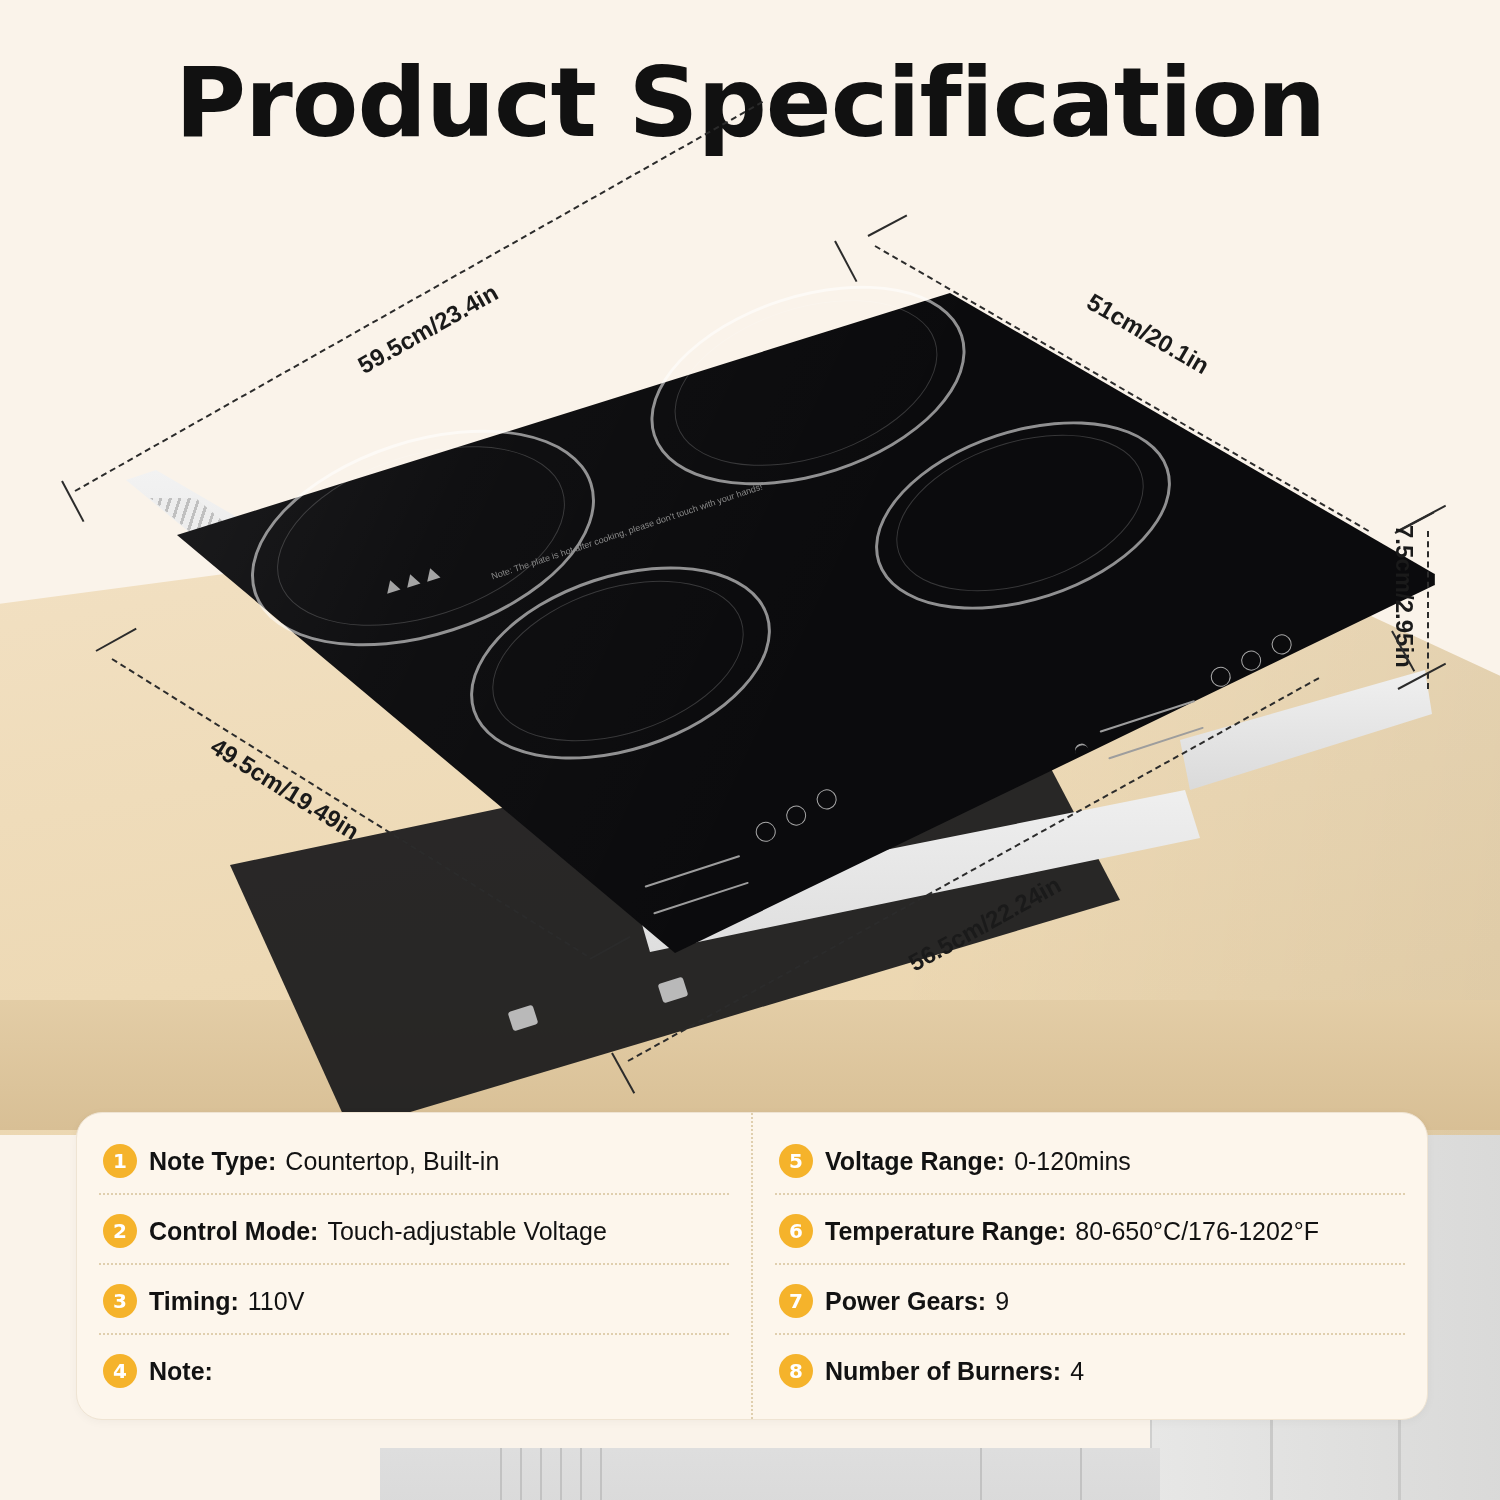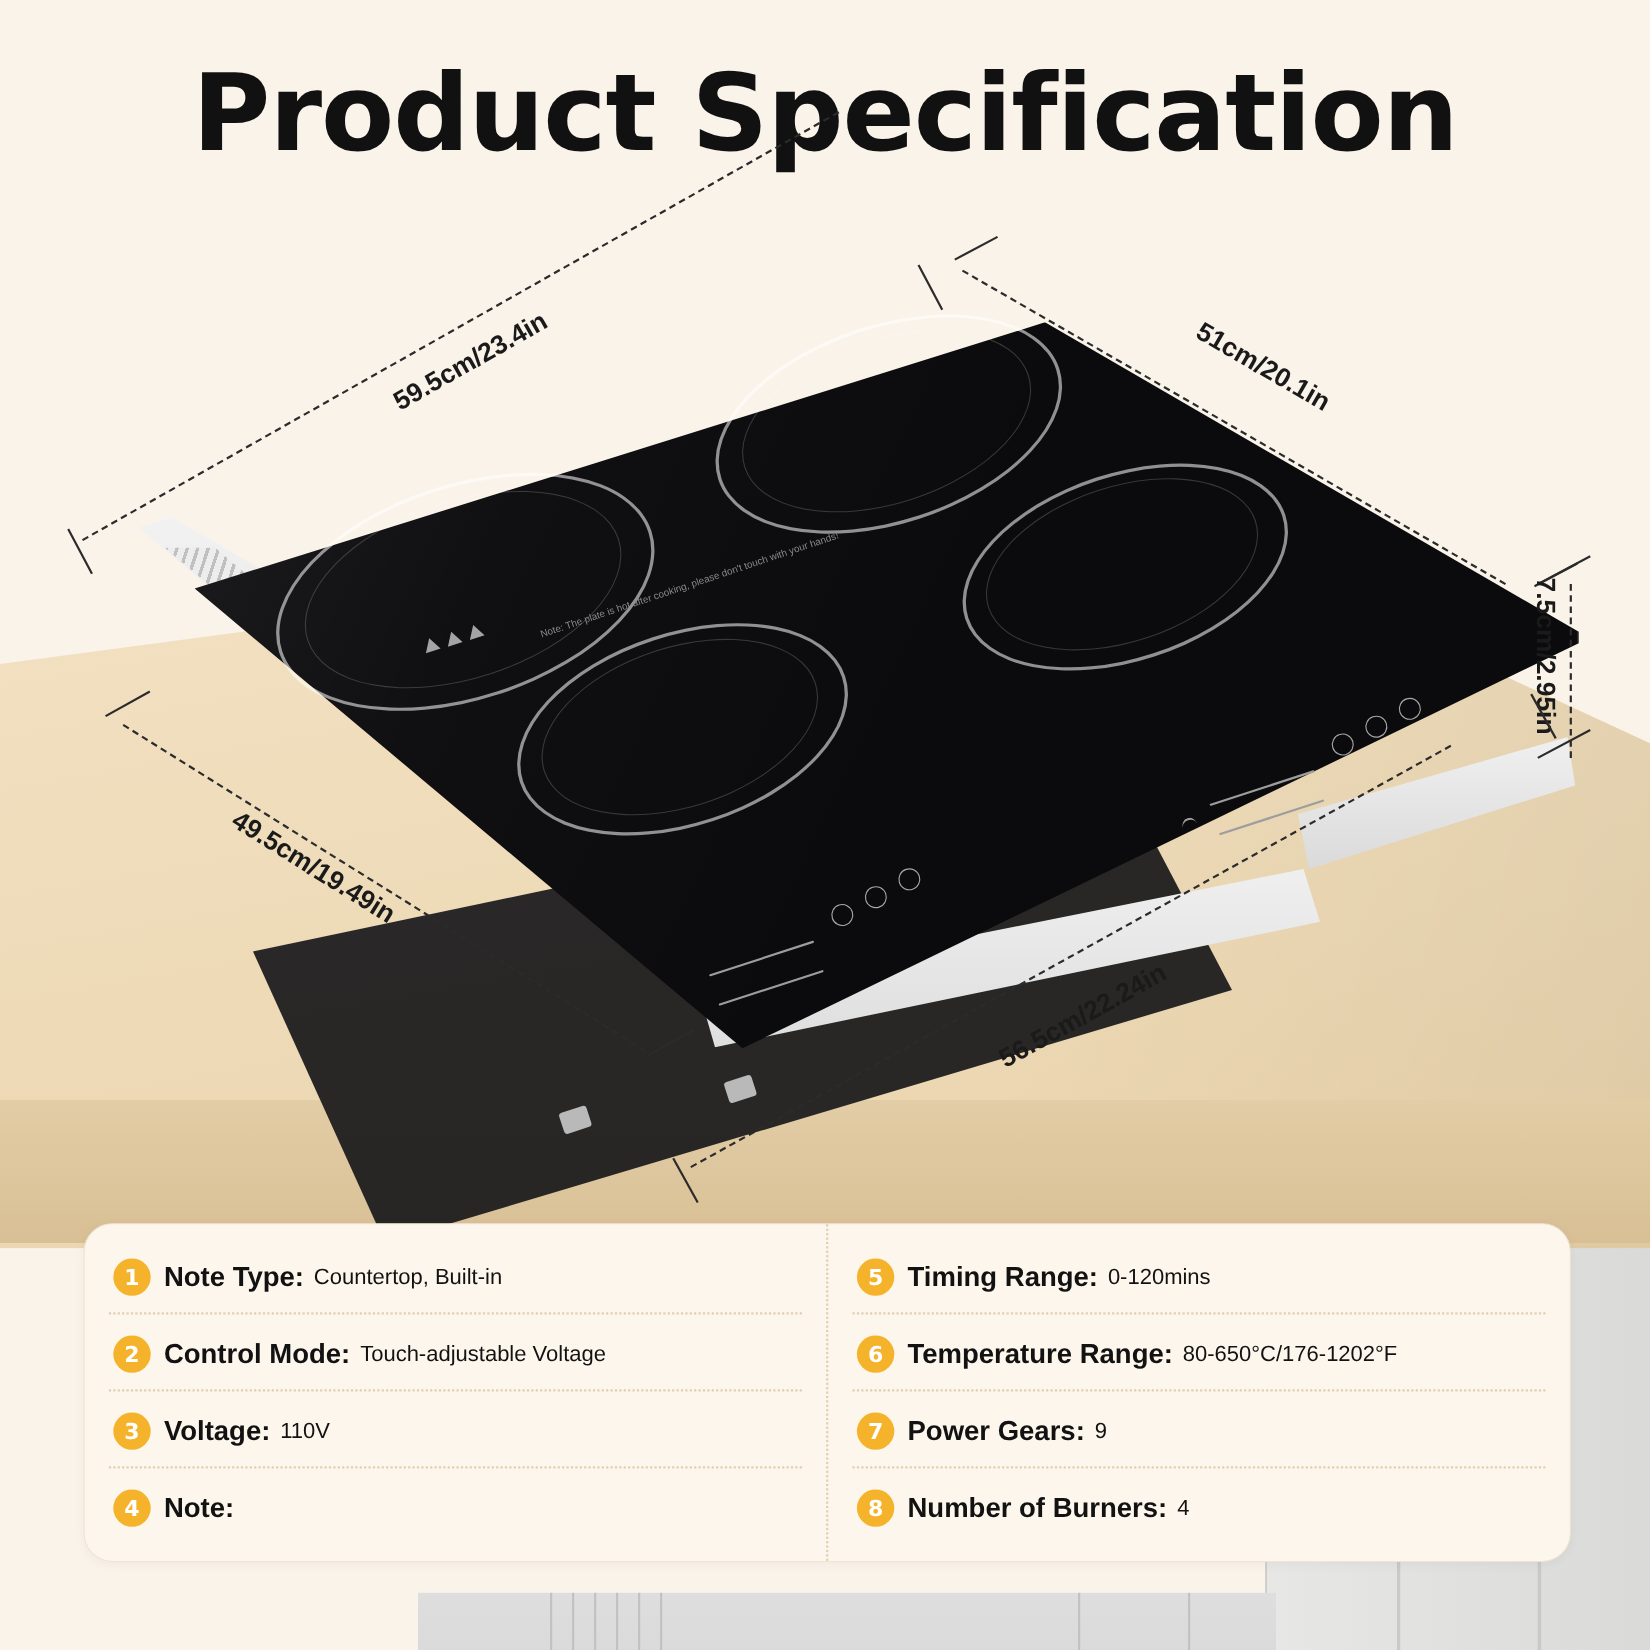--- a/index.html
+++ b/index.html
@@ -145,21 +145,21 @@
   .spec-row:not(:last-child)::after{
     content:"";position:absolute;left:22px;right:22px;bottom:0;border-bottom:2px dotted #e0cfae;
   }
   .num{
     flex:0 0 auto;width:34px;height:34px;border-radius:50%;
     background:#f5b32b;color:#fff;font-weight:bold;font-size:20px;
     display:flex;align-items:center;justify-content:center;margin-right:12px;
     font-family:"DejaVu Sans", sans-serif;
   }
   .k{font-weight:bold;font-size:25px;color:#121212;white-space:nowrap;}
-  .v{font-size:20px;color:#121212;margin-left:9px;white-space:nowrap;}
+  .v{font-size:25px;color:#121212;margin-left:9px;white-space:nowrap;}
 </style>
 </head>
 <body>
 
 <div class="page">
 
   <div class="title">Product Specification</div>
 
   <div class="scene">
 
@@ -269,33 +269,33 @@
         <div class="k">Note Type:</div>
         <div class="v">Countertop, Built-in</div>
       </div>
       <div class="spec-row">
         <div class="num">2</div>
         <div class="k">Control Mode:</div>
         <div class="v">Touch-adjustable Voltage</div>
       </div>
       <div class="spec-row">
         <div class="num">3</div>
-        <div class="k">Voltage:</div>
+        <div class="k">Timing:</div>
         <div class="v">110V</div>
       </div>
       <div class="spec-row">
         <div class="num">4</div>
         <div class="k">Note:</div>
       </div>
     </div>
 
     <div class="spec-col">
       <div class="spec-row">
         <div class="num">5</div>
-        <div class="k">Timing Range:</div>
+        <div class="k">Voltage Range:</div>
         <div class="v">0-120mins</div>
       </div>
       <div class="spec-row">
         <div class="num">6</div>
         <div class="k">Temperature Range:</div>
         <div class="v">80-650°C/176-1202°F</div>
       </div>
       <div class="spec-row">
         <div class="num">7</div>
         <div class="k">Power Gears:</div>

